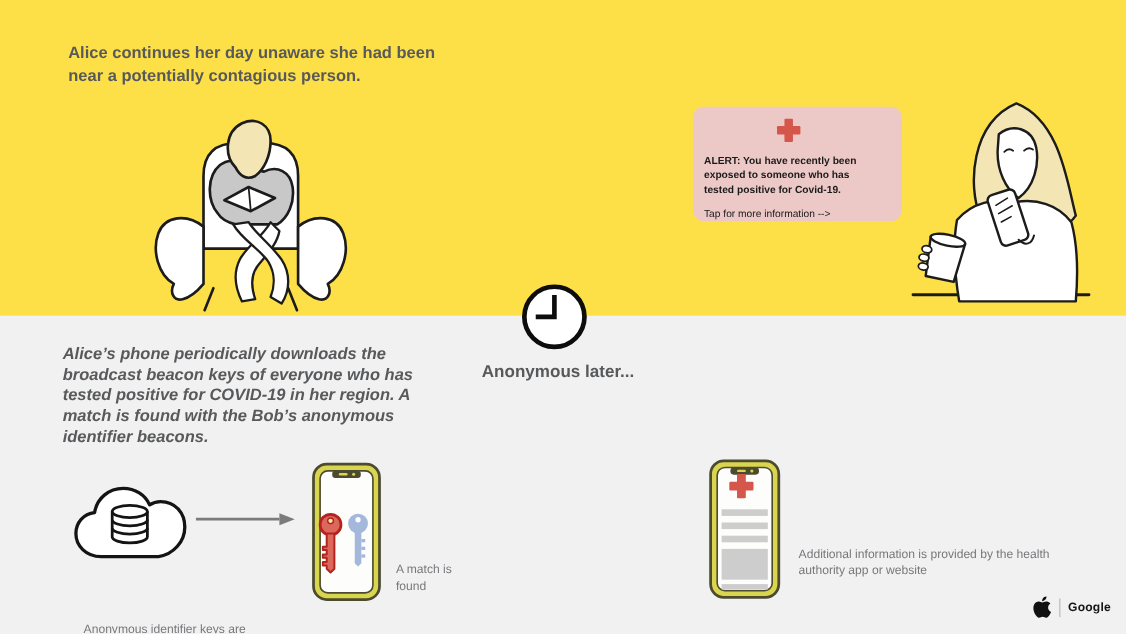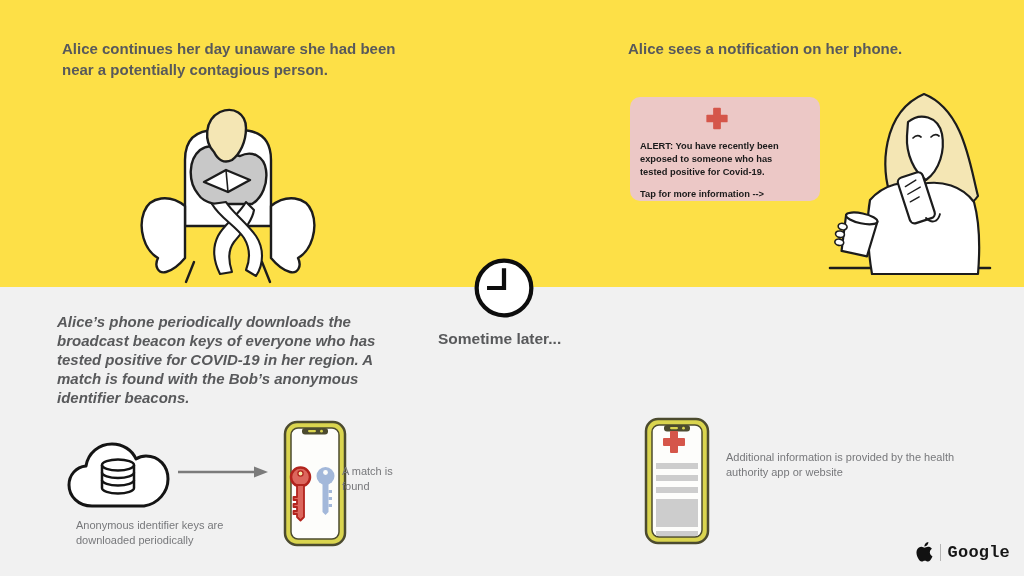--- a/index.html
+++ b/index.html
@@ -1,43 +1,43 @@
 <!DOCTYPE html>
 <html><head>
 <meta charset="utf-8">
 <style>
   html,body{margin:0;padding:0;background:#ffffff;}
   .canvas{position:relative;width:1024px;height:576px;background:#fde047;overflow:hidden;
           font-family:"Liberation Sans",sans-serif;}
   .gray-band{position:absolute;left:0;top:287px;width:1024px;height:289px;background:#f1f1f1;}
   .abs{position:absolute;}
   .heading{color:#58595b;font-weight:bold;font-size:15px;line-height:21px;}
-  .caption{color:#77787b;font-size:11px;line-height:15px;}
+  .caption{color:#77787b;font-size:11px;line-height:15px;margin-top:47px;}
   .h-tl{left:62px;top:38px;width:335px;}
   .h-tr{left:628px;top:38px;width:350px;}
   .h-bl{left:57px;top:312px;width:325px;line-height:19px;font-style:italic;}
   .h-br{left:638px;top:323px;width:365px;line-height:20px;}
   .illu-tl{left:128px;top:98px;}
   .illu-tr{left:828px;top:78px;}
   .alert-box{left:630px;top:97px;width:190px;height:104px;background:#ecc8c6;border-radius:10px;
              display:flex;flex-direction:column;align-items:center;box-sizing:border-box;padding:7px 26px 0 10px;}
   .alert-text{align-self:flex-start;color:#1a1a1a;font-weight:bold;font-size:9.3px;line-height:13px;margin-top:7px;}
-  .alert-tap{align-self:flex-start;color:#1a1a1a;font-weight:bold;font-size:9.3px;line-height:13px;margin-top:9px;}
+  .alert-tap{align-self:flex-start;color:#1a1a1a;font-weight:normal;font-size:9.3px;line-height:13px;margin-top:9px;}
   .clock-wrap{left:471px;top:255px;}
   .sometime{left:438px;top:330px;color:#58595b;font-weight:bold;font-size:15.5px;}
   .cloud-wrap{left:62px;top:432px;}
   .cloud-cap{left:76px;top:518px;width:185px;}
   .arrow-wrap{left:178px;top:466px;}
   .phone-keys-wrap{left:283px;top:420px;}
-  .match-cap{left:342px;top:464px;width:70px;}
+  .match-cap{left:360px;top:464px;width:70px;}
   .phone-notif-wrap{left:644px;top:417px;}
   .br-cap{left:726px;top:450px;width:245px;}
   .footer{right:14px;bottom:13px;display:flex;align-items:center;height:22px;}
   .footer .divider{width:1px;height:17px;background:#b5b5b5;margin:0 7px;}
-  .google-word{color:#161616;font-weight:bold;font-size:17px;letter-spacing:0.2px;font-family:Liberation Mono, monospace;}
+  .google-word{color:#161616;font-weight:bold;font-size:11px;letter-spacing:0.2px;}
 </style>
 </head>
 <body>
 
 <div class="canvas">
   <div class="gray-band"></div>
 
   <div class="abs heading h-tl">Alice continues her day unaware she had been near a potentially contagious person.</div>
 
   <svg class="abs illu-tl" width="200" height="190" viewBox="0 0 200 190">
@@ -49,21 +49,20 @@
       <path d="M134,164 L142,184" fill="none"></path>
       <path d="M70,96 C60,84 60,62 72,52 C80,46 88,48 94,54 L112,58 C124,52 136,58 138,72 C140,86 134,100 124,106 L86,106 C78,104 73,101 70,96 Z" fill="#c8c8c8"></path>
       <path d="M86,54 C76,44 76,22 92,14 C106,8 118,16 118,30 C118,44 112,56 104,62 C96,66 90,62 86,54 Z" fill="#f4e6b4"></path>
       <path d="M76,84 L98,72 L122,82 L100,94 Z" fill="#ffffff"></path>
       <path d="M98,72 L100,94" fill="none" stroke-width="1.6"></path>
       <path d="M118,104 C110,118 96,126 90,138 C84,150 86,164 92,176 L104,174 C100,162 100,152 106,144 C114,134 124,124 126,112 Z" fill="#ffffff" stroke-width="2.1"></path>
       <path d="M84,106 C92,120 108,128 116,140 C122,150 122,162 118,172 L128,178 C136,166 136,150 128,138 C118,124 104,114 98,104 Z" fill="#ffffff" stroke-width="2.1"></path>
     </g>
   </svg>
 
-  <div class="abs heading h-tr">Alice sees a notification on her phone.</div>
 
   <div class="abs alert-box">
     <svg width="30" height="30" viewBox="0 0 30 30">
       <rect x="4" y="11" width="22" height="8" rx="1" fill="#d5564a"></rect>
       <rect x="11" y="4" width="8" height="22" rx="1" fill="#d5564a"></rect>
     </svg>
     <div class="alert-text">ALERT:  You have recently been exposed to someone who has tested positive for Covid-19.</div>
     <div class="alert-tap">Tap for more information --&gt;</div>
   </div>
 
@@ -87,21 +86,21 @@
         <ellipse cx="12" cy="160" rx="4.5" ry="3.2" fill="#ffffff" stroke-width="1.6"></ellipse>
         <ellipse cx="13" cy="168" rx="4.5" ry="3.2" fill="#ffffff" stroke-width="1.6"></ellipse>
       </g>
     </g>
   </svg>
 
   <svg class="abs clock-wrap" width="66" height="66" viewBox="0 0 70 70">
     <circle cx="35" cy="35" r="29" fill="#ffffff" stroke="#0d0d0d" stroke-width="4.5"></circle>
     <path d="M35,14 L35,35 L17,35" fill="none" stroke="#0d0d0d" stroke-width="4.5"></path>
   </svg>
-  <div class="abs sometime">Sometime later...</div>
+  <div class="abs sometime">Anonymous later...</div>
 
   <div class="abs heading h-bl">Alice’s phone periodically downloads the broadcast beacon keys of everyone who has tested positive for COVID-19 in her region. A match is found with the Bob’s anonymous identifier beacons.</div>
 
   <svg class="abs cloud-wrap" width="112" height="88" viewBox="0 0 112 88">
     <path d="M30,74 C16,74 7,64 7,53 C7,43 14,35 24,34 C26,21 37,12 50,12 C61,12 70,18 74,27 C77,25 80,24 84,24 C97,24 106,34 106,47 C106,60 96,72 82,74 Z" fill="#ffffff" stroke="#141414" stroke-width="3" stroke-linejoin="round"></path>
     <g stroke="#141414" stroke-width="2.5" fill="none">
       <ellipse cx="56" cy="33" rx="16" ry="5.5"></ellipse>
       <path d="M40,33 L40,56 A16,5.5 0 0 0 72,56 L72,33"></path>
       <path d="M40,40.5 A16,5.5 0 0 0 72,40.5"></path>
       <path d="M40,48 A16,5.5 0 0 0 72,48"></path>

